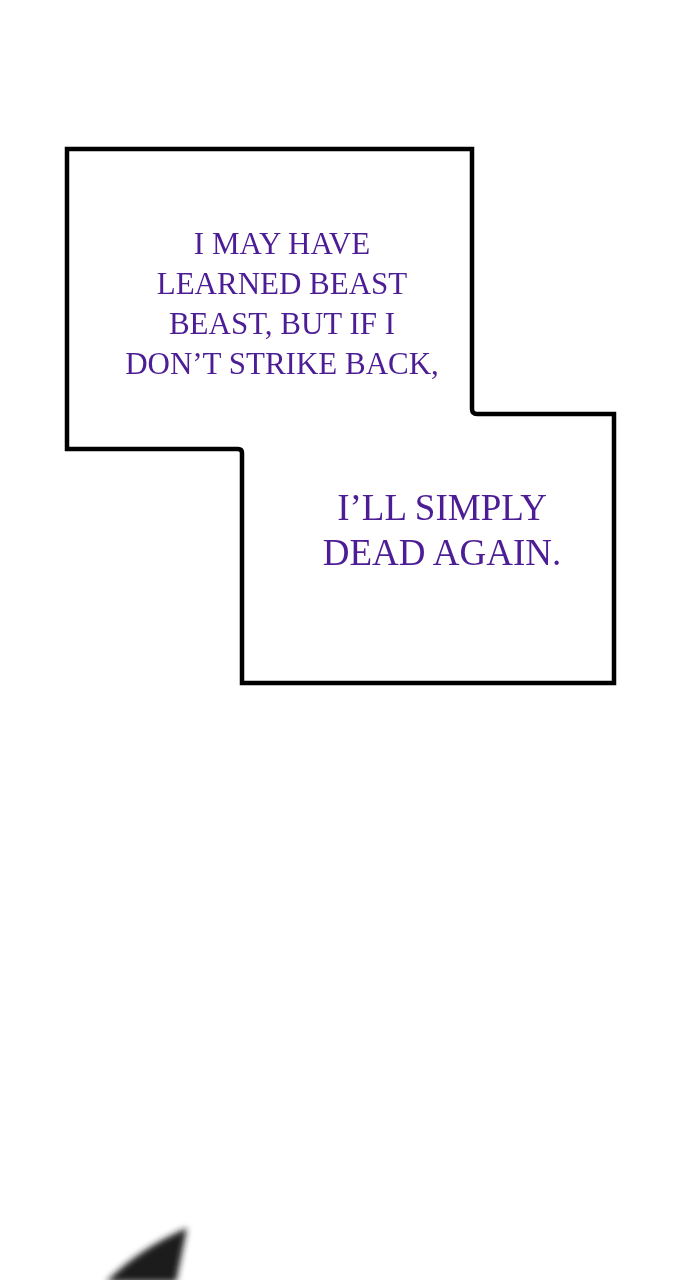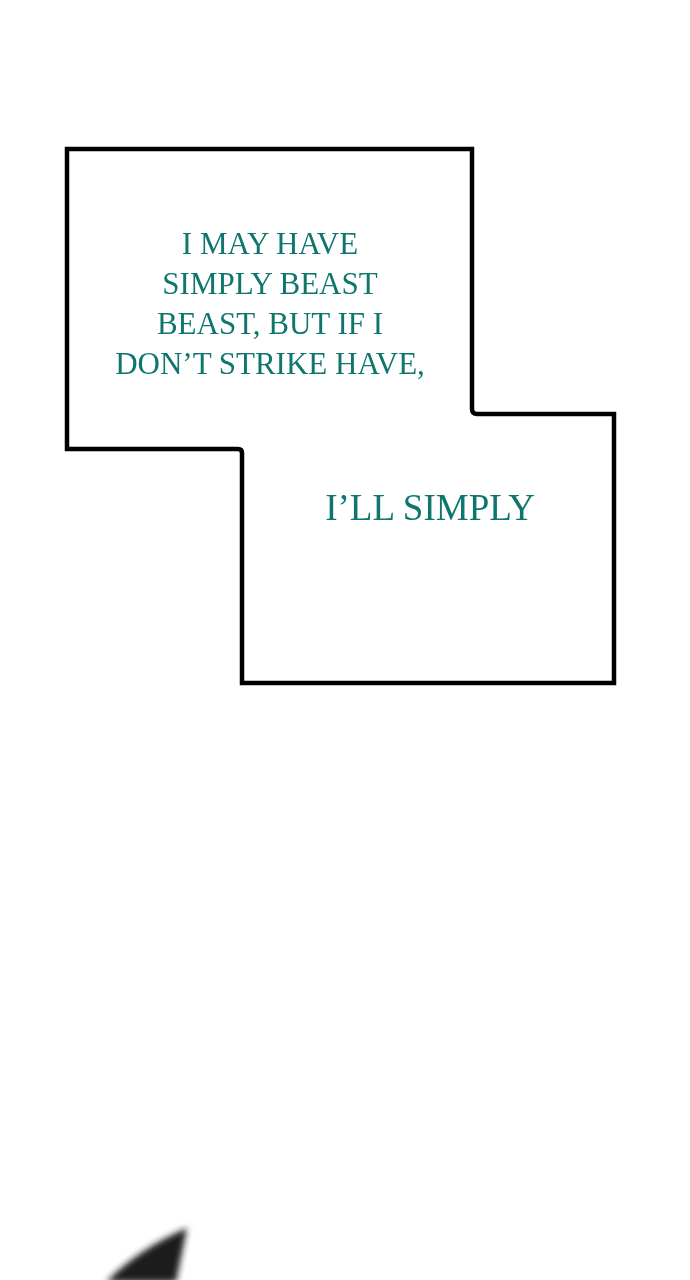--- a/index.html
+++ b/index.html
@@ -2,47 +2,49 @@
 <html><head>
 <meta charset="utf-8">
 <style>
   html, body { margin: 0; padding: 0; background: #ffffff; }
   body { width: 690px; height: 1280px; position: relative; overflow: hidden; }
   .panel { position: absolute; left: 0; top: 0; width: 690px; height: 1280px; }
   .outline { position: absolute; left: 0; top: 0; }
   .bubble-text {
     position: absolute;
     font-family: "Liberation Serif", "DejaVu Serif", serif;
-    color: #0f766e;
+    color: #4c1d95;
     text-align: center;
     white-space: nowrap;
+    padding-left: 12px;
   }
   .bubble-text .line { display: block; }
   #text-1 { left: 70px; width: 400px; top: 224px; font-size: 31px; line-height: 40px; }
   #text-2 { left: 245px; width: 370px; top: 485px; font-size: 37px; line-height: 45px; }
   .shard { position: absolute; left: 0; top: 0; }
 </style>
 </head>
 <body>
 
 <div class="panel">
 
   <svg class="outline" width="690" height="1280">
     <path d="M67 149 L472 149 L472 409 Q472 414 477 414 L614 414 L614 683 L242 683 L242 453 Q242 449 238 449 L67 449 Z" fill="#ffffff" stroke="#000000" stroke-width="4.5" stroke-linejoin="miter"></path>
   </svg>
 
   <div id="text-1" class="bubble-text">
     <span class="line">I MAY HAVE</span>
-    <span class="line">SIMPLY BEAST</span>
+    <span class="line">LEARNED BEAST</span>
     <span class="line">BEAST, BUT IF I</span>
-    <span class="line">DON’T STRIKE HAVE,</span>
+    <span class="line">DON’T STRIKE BACK,</span>
   </div>
 
   <div id="text-2" class="bubble-text">
     <span class="line">I’LL SIMPLY</span>
+    <span class="line">DEAD AGAIN.</span>
   </div>
 
   <svg class="shard" width="690" height="1280">
     <defs>
       <filter id="blur" x="-20%" y="-20%" width="140%" height="140%">
         <feGaussianBlur stdDeviation="3"></feGaussianBlur>
       </filter>
     </defs>
     <path d="M106 1282 Q140 1248 187 1228 L176 1282 Z" fill="#1a1a1a" filter="url(#blur)"></path>
   </svg>

